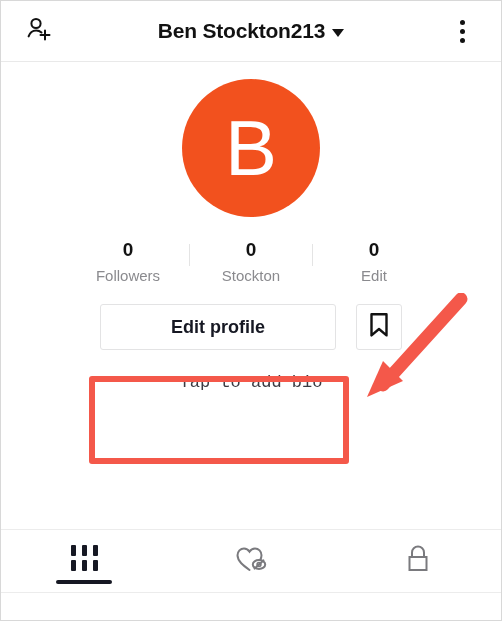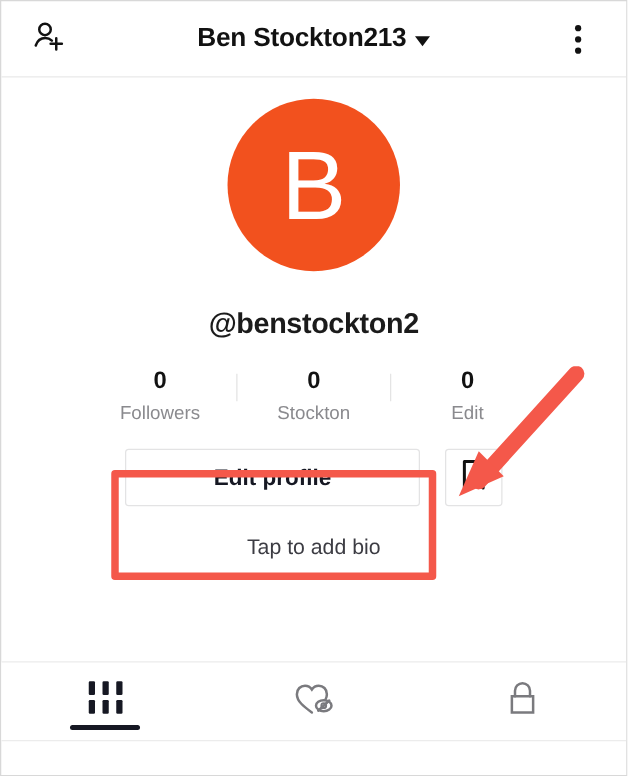--- a/index.html
+++ b/index.html
@@ -177,20 +177,21 @@
     justify-content: center;
     cursor: pointer;
     box-sizing: border-box;
   }
   .bio {
     margin-top: 23px;
     text-align: left;
     font-size: 17px;
     color: #3c3c43;
     cursor: pointer;
+    font-family: Liberation Mono, monospace;
   }
 
   
   .highlight-box {
     position: absolute;
     left: 88px;
     top: 375px;
     width: 260px;
     height: 88px;
     border: 6px solid #f4584a;
@@ -279,21 +280,20 @@
       <span class="dot"></span>
     </div>
   </div>
 
   <div class="profile">
 
     <div class="avatar">
       <span>B</span>
     </div>
 
-    <div class="handle">@benstockton2</div>
 
     <div class="stats">
 
       <div class="stat">
         <div class="stat-value">0</div>
         <div class="stat-label">Followers</div>
       </div>
 
       <div class="stat-sep"></div>
 

